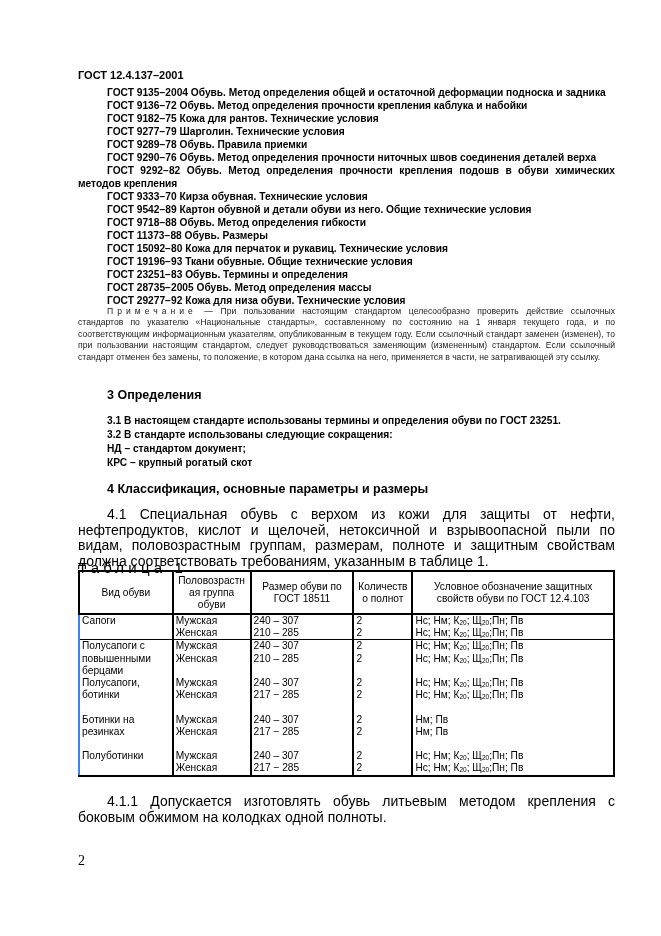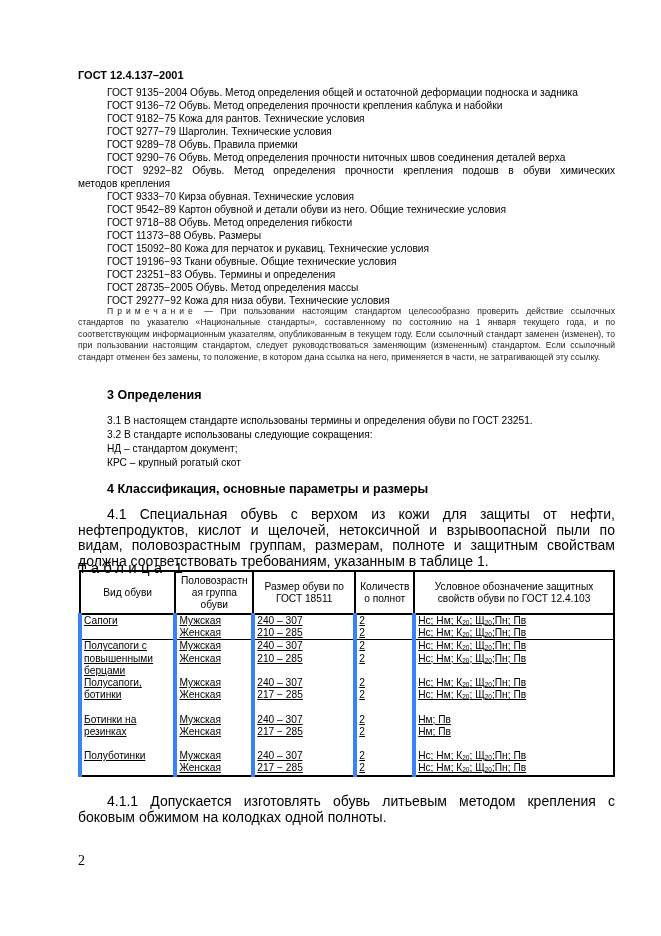--- a/index.html
+++ b/index.html
@@ -1,31 +1,31 @@
 <!DOCTYPE html>
 <html><head>
 <meta charset="utf-8">
 <style>
   html, body { margin: 0; padding: 0; background: #ffffff; }
   body { width: 661px; height: 936px; position: relative; overflow: hidden;
          font-family: "Liberation Sans", sans-serif; color: #000; }
   .abs { position: absolute; }
   .doc-header { left: 78px; top: 69px; font-weight: bold; font-size: 11px; }
-  .line { position: absolute; font-size: 10.2px; line-height: 12px; white-space: nowrap; }
+  .line { position: absolute; font-size: 10.2px; line-height: 12px; white-space: nowrap; font-weight: bold; }
   .indent { left: 107px; }
   .flush { left: 78px; }
   .just { text-align: justify; text-align-last: justify; white-space: normal; }
   .note { position: absolute; left: 78px; width: 537px; font-size: 8.6px; line-height: 11.4px; color: #222; text-align: justify; }
   .note .spaced { letter-spacing: 4px; }
   .h2 { position: absolute; left: 107px; font-weight: bold; font-size: 12.5px; }
   .para { position: absolute; left: 78px; width: 537px; font-size: 14px; line-height: 15.5px; text-align: justify; text-indent: 29px; }
   .table-caption { position: absolute; left: 78px; top: 559px; font-size: 15px; letter-spacing: 4.2px; }
   table.t1 { position: absolute; left: 78px; top: 570px; width: 537px; border-collapse: collapse; font-size: 10.2px; }
   table.t1 th { font-weight: normal; border: 2px solid #000; text-align: center; vertical-align: middle; line-height: 12px; padding: 1px 2px; height: 39px; }
-  table.t1 td { border-left: 4px solid #3b82f6; border-right: 2px solid #000; vertical-align: top; line-height: 12.2px; padding: 0 2px; text-decoration: underline; }
+  table.t1 td { border-left: 2px solid #3b82f6; border-right: 2px solid #000; vertical-align: top; line-height: 12.2px; padding: 0 2px; }
   table.t1 tr.group-end td { border-bottom: 1.5px solid #000; }
   table.t1 tr.last td { border-bottom: 2px solid #000; }
   td.c { text-align: left; }
   .sp { height: 12.2px; }
   sub { font-size: 6.5px; vertical-align: -1px; line-height: 0; }
   .page-num { position: absolute; left: 78px; top: 853px; font-family: "Liberation Serif", serif; font-size: 14px; }
 </style>
 </head>
 <body>
 

